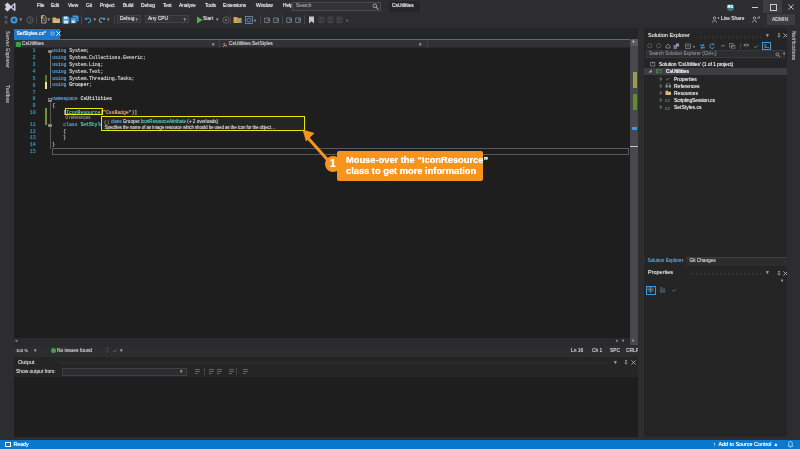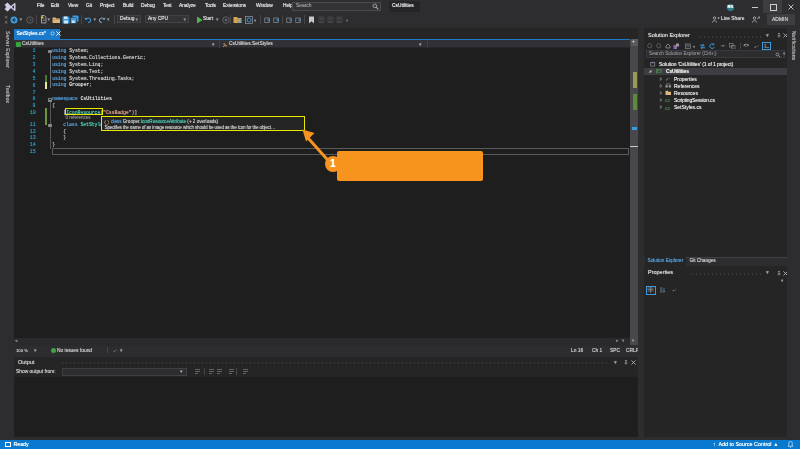--- a/index.html
+++ b/index.html
@@ -236,20 +236,22 @@
     </svg>
 <div class="txt" style="left:111px;top:119.6px;font-size:4.6px;"><span style="color:#569CD6">class</span><span style="color:#C8C8C8"> Grooper.</span><span style="color:#4EC9B0">IconResourceAttribute</span><span style="color:#C8C8C8"> (+ 2 overloads)</span></div>
 <div class="txt" style="left:104.5px;top:125.8px;font-size:4.6px;color:#C8C8C8;letter-spacing:-0.16px;">Specifies the name of an image resource which should be used as the icon for the object…</div>
 <svg class="abs" style="left:300px;top:127px" width="40" height="42" viewBox="0 0 40 42">
 <path d="M34 40 L8 11" stroke="#F7941E" stroke-width="3"></path>
 <path d="M2.5 2.5 L14.5 6 L6 14.5 Z" fill="#F7941E"></path>
     </svg>
 <div class="abs" style="left:337px;top:151px;width:146px;height:30px;background:#F7941E;border-radius:2px;"></div>
 <div class="abs" style="left:324.5px;top:155.5px;width:16px;height:16px;border-radius:50%;background:#F7941E;"></div>
 <div class="txt" style="left:330px;top:158.5px;font-size:10px;color:#fff;font-weight:bold;">1</div>
+<div class="txt" style="left:346px;top:154.8px;font-size:9.3px;color:#fff;font-weight:bold;line-height:11px;">Mouse-over the “IconResource”
+class to get more information</div>
 <div class="abs" style="left:630px;top:28px;width:9px;height:12px;background:#252526;"></div>
 <div class="abs" style="left:630px;top:40px;width:9px;height:305px;background:#48484C;"></div>
 <div class="abs" style="left:631px;top:39px;width:7px;height:7px;background:#5A5A5E;"></div>
 <div class="txt" style="left:632px;top:40px;font-size:4.5px;color:#ccc;">+</div>
 <div class="abs" style="left:633px;top:72px;width:4px;height:16px;background:#9a9a55;"></div>
 <div class="abs" style="left:633px;top:94px;width:4px;height:16px;background:#5F8A3A;"></div>
 <div class="abs" style="left:630px;top:146px;width:9px;height:1.2px;background:#C8C8C8;"></div>
 <div class="abs" style="left:632px;top:127px;width:5px;height:3px;background:#3B9BE0;"></div>
 <div class="txt" style="left:632px;top:338.5px;font-size:4.5px;color:#999;">▾</div>
 <div class="abs" style="left:14px;top:337.5px;width:616px;height:8px;background:#2A2A2E;"></div>

